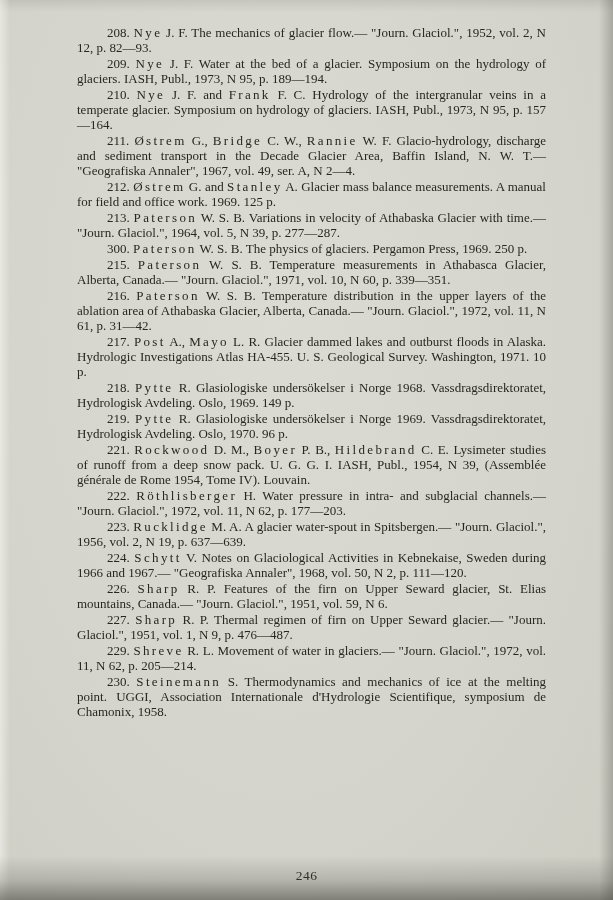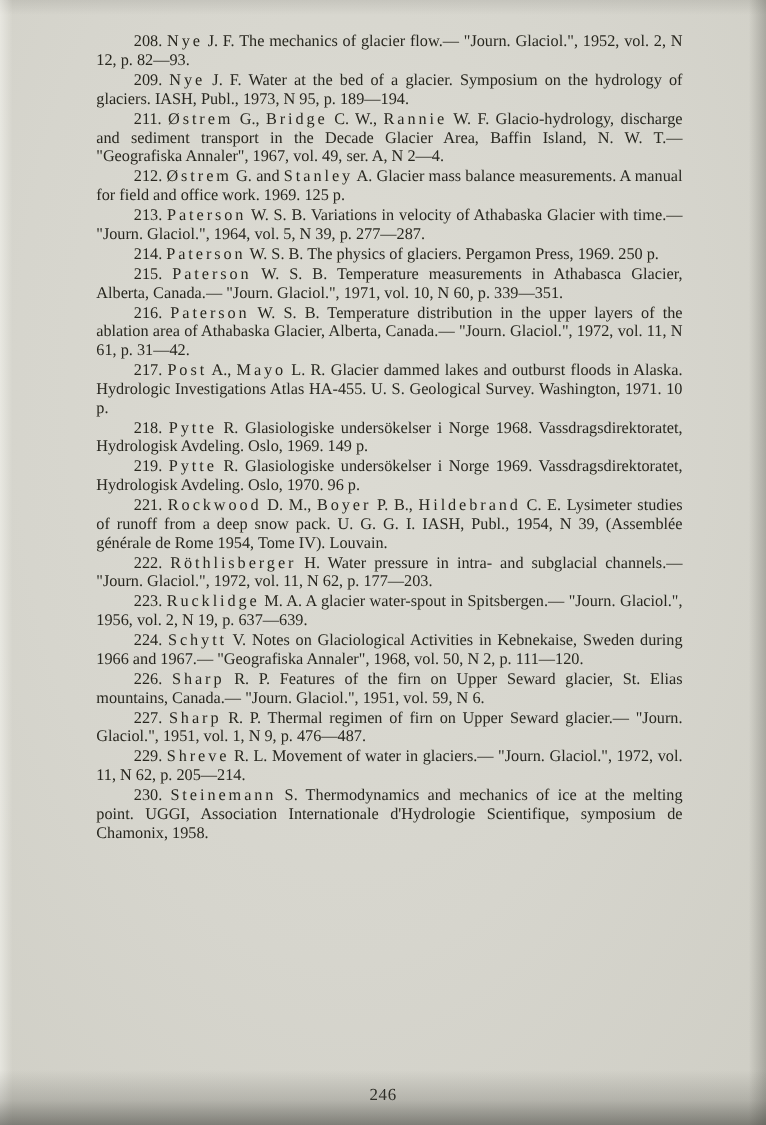--- a/index.html
+++ b/index.html
@@ -75,24 +75,25 @@
   }
 </style>
 </head>
 <body>
 
 <div class="scan">
   <div class="edge-top"></div>
   <div class="text-block" id="ref-list">
       <p class="ref"><span class="ref-num">208. </span><span class="spaced">Nye</span><span class="plain"> J. F. The mechanics of glacier flow.— "Journ. Glaciol.", 1952, vol. 2, N 12, p. 82—93.</span></p>
       <p class="ref"><span class="ref-num">209. </span><span class="spaced">Nye</span><span class="plain"> J. F. Water at the bed of a glacier. Symposium on the hydrology of glaciers. IASH, Publ., 1973, N 95, p. 189—194.</span></p>
+      <p class="ref"><span class="ref-num">210. </span><span class="spaced">Nye</span><span class="plain"> J. F. and </span><span class="spaced">Frank</span><span class="plain"> F. C. Hydrology of the intergranular veins in a temperate glacier. Symposium on hydrology of glaciers. IASH, Publ., 1973, N 95, p. 157—164.</span></p>
       <p class="ref"><span class="ref-num">211. </span><span class="spaced">Østrem</span><span class="plain"> G., </span><span class="spaced">Bridge</span><span class="plain"> C. W., </span><span class="spaced">Rannie</span><span class="plain"> W. F. Glacio-hydrology, discharge and sediment transport in the Decade Glacier Area, Baffin Island, N. W. T.— "Geografiska Annaler", 1967, vol. 49, ser. A, N 2—4.</span></p>
       <p class="ref"><span class="ref-num">212. </span><span class="spaced">Østrem</span><span class="plain"> G. and </span><span class="spaced">Stanley</span><span class="plain"> A. Glacier mass balance measurements. A manual for field and office work. 1969. 125 p.</span></p>
       <p class="ref"><span class="ref-num">213. </span><span class="spaced">Paterson</span><span class="plain"> W. S. B. Variations in velocity of Athabaska Glacier with time.— "Journ. Glaciol.", 1964, vol. 5, N 39, p. 277—287.</span></p>
-      <p class="ref"><span class="ref-num">214. </span><span class="spaced">Paterson</span><span class="plain"> W. S. B. The physics of glaciers. Pergamon Press, 1969. 250 p.</span></p>
+      <p class="ref"><span class="ref-num">300. </span><span class="spaced">Paterson</span><span class="plain"> W. S. B. The physics of glaciers. Pergamon Press, 1969. 250 p.</span></p>
       <p class="ref"><span class="ref-num">215. </span><span class="spaced">Paterson</span><span class="plain"> W. S. B. Temperature measurements in Athabasca Glacier, Alberta, Canada.— "Journ. Glaciol.", 1971, vol. 10, N 60, p. 339—351.</span></p>
       <p class="ref"><span class="ref-num">216. </span><span class="spaced">Paterson</span><span class="plain"> W. S. B. Temperature distribution in the upper layers of the ablation area of Athabaska Glacier, Alberta, Canada.— "Journ. Glaciol.", 1972, vol. 11, N 61, p. 31—42.</span></p>
       <p class="ref"><span class="ref-num">217. </span><span class="spaced">Post</span><span class="plain"> A., </span><span class="spaced">Mayo</span><span class="plain"> L. R. Glacier dammed lakes and outburst floods in Alaska. Hydrologic Investigations Atlas HA-455. U. S. Geological Survey. Washington, 1971. 10 p.</span></p>
       <p class="ref"><span class="ref-num">218. </span><span class="spaced">Pytte</span><span class="plain"> R. Glasiologiske undersökelser i Norge 1968. Vassdragsdirektoratet, Hydrologisk Avdeling. Oslo, 1969. 149 p.</span></p>
       <p class="ref"><span class="ref-num">219. </span><span class="spaced">Pytte</span><span class="plain"> R. Glasiologiske undersökelser i Norge 1969. Vassdragsdirektoratet, Hydrologisk Avdeling. Oslo, 1970. 96 p.</span></p>
       <p class="ref"><span class="ref-num">221. </span><span class="spaced">Rockwood</span><span class="plain"> D. M., </span><span class="spaced">Boyer</span><span class="plain"> P. B., </span><span class="spaced">Hildebrand</span><span class="plain"> C. E. Lysimeter studies of runoff from a deep snow pack. U. G. G. I. IASH, Publ., 1954, N 39, (Assemblée générale de Rome 1954, Tome IV). Louvain.</span></p>
       <p class="ref"><span class="ref-num">222. </span><span class="spaced">Röthlisberger</span><span class="plain"> H. Water pressure in intra- and subglacial channels.— "Journ. Glaciol.", 1972, vol. 11, N 62, p. 177—203.</span></p>
       <p class="ref"><span class="ref-num">223. </span><span class="spaced">Rucklidge</span><span class="plain"> M. A. A glacier water-spout in Spitsbergen.— "Journ. Glaciol.", 1956, vol. 2, N 19, p. 637—639.</span></p>
       <p class="ref"><span class="ref-num">224. </span><span class="spaced">Schytt</span><span class="plain"> V. Notes on Glaciological Activities in Kebnekaise, Sweden during 1966 and 1967.— "Geografiska Annaler", 1968, vol. 50, N 2, p. 111—120.</span></p>
       <p class="ref"><span class="ref-num">226. </span><span class="spaced">Sharp</span><span class="plain"> R. P. Features of the firn on Upper Seward glacier, St. Elias mountains, Canada.— "Journ. Glaciol.", 1951, vol. 59, N 6.</span></p>

